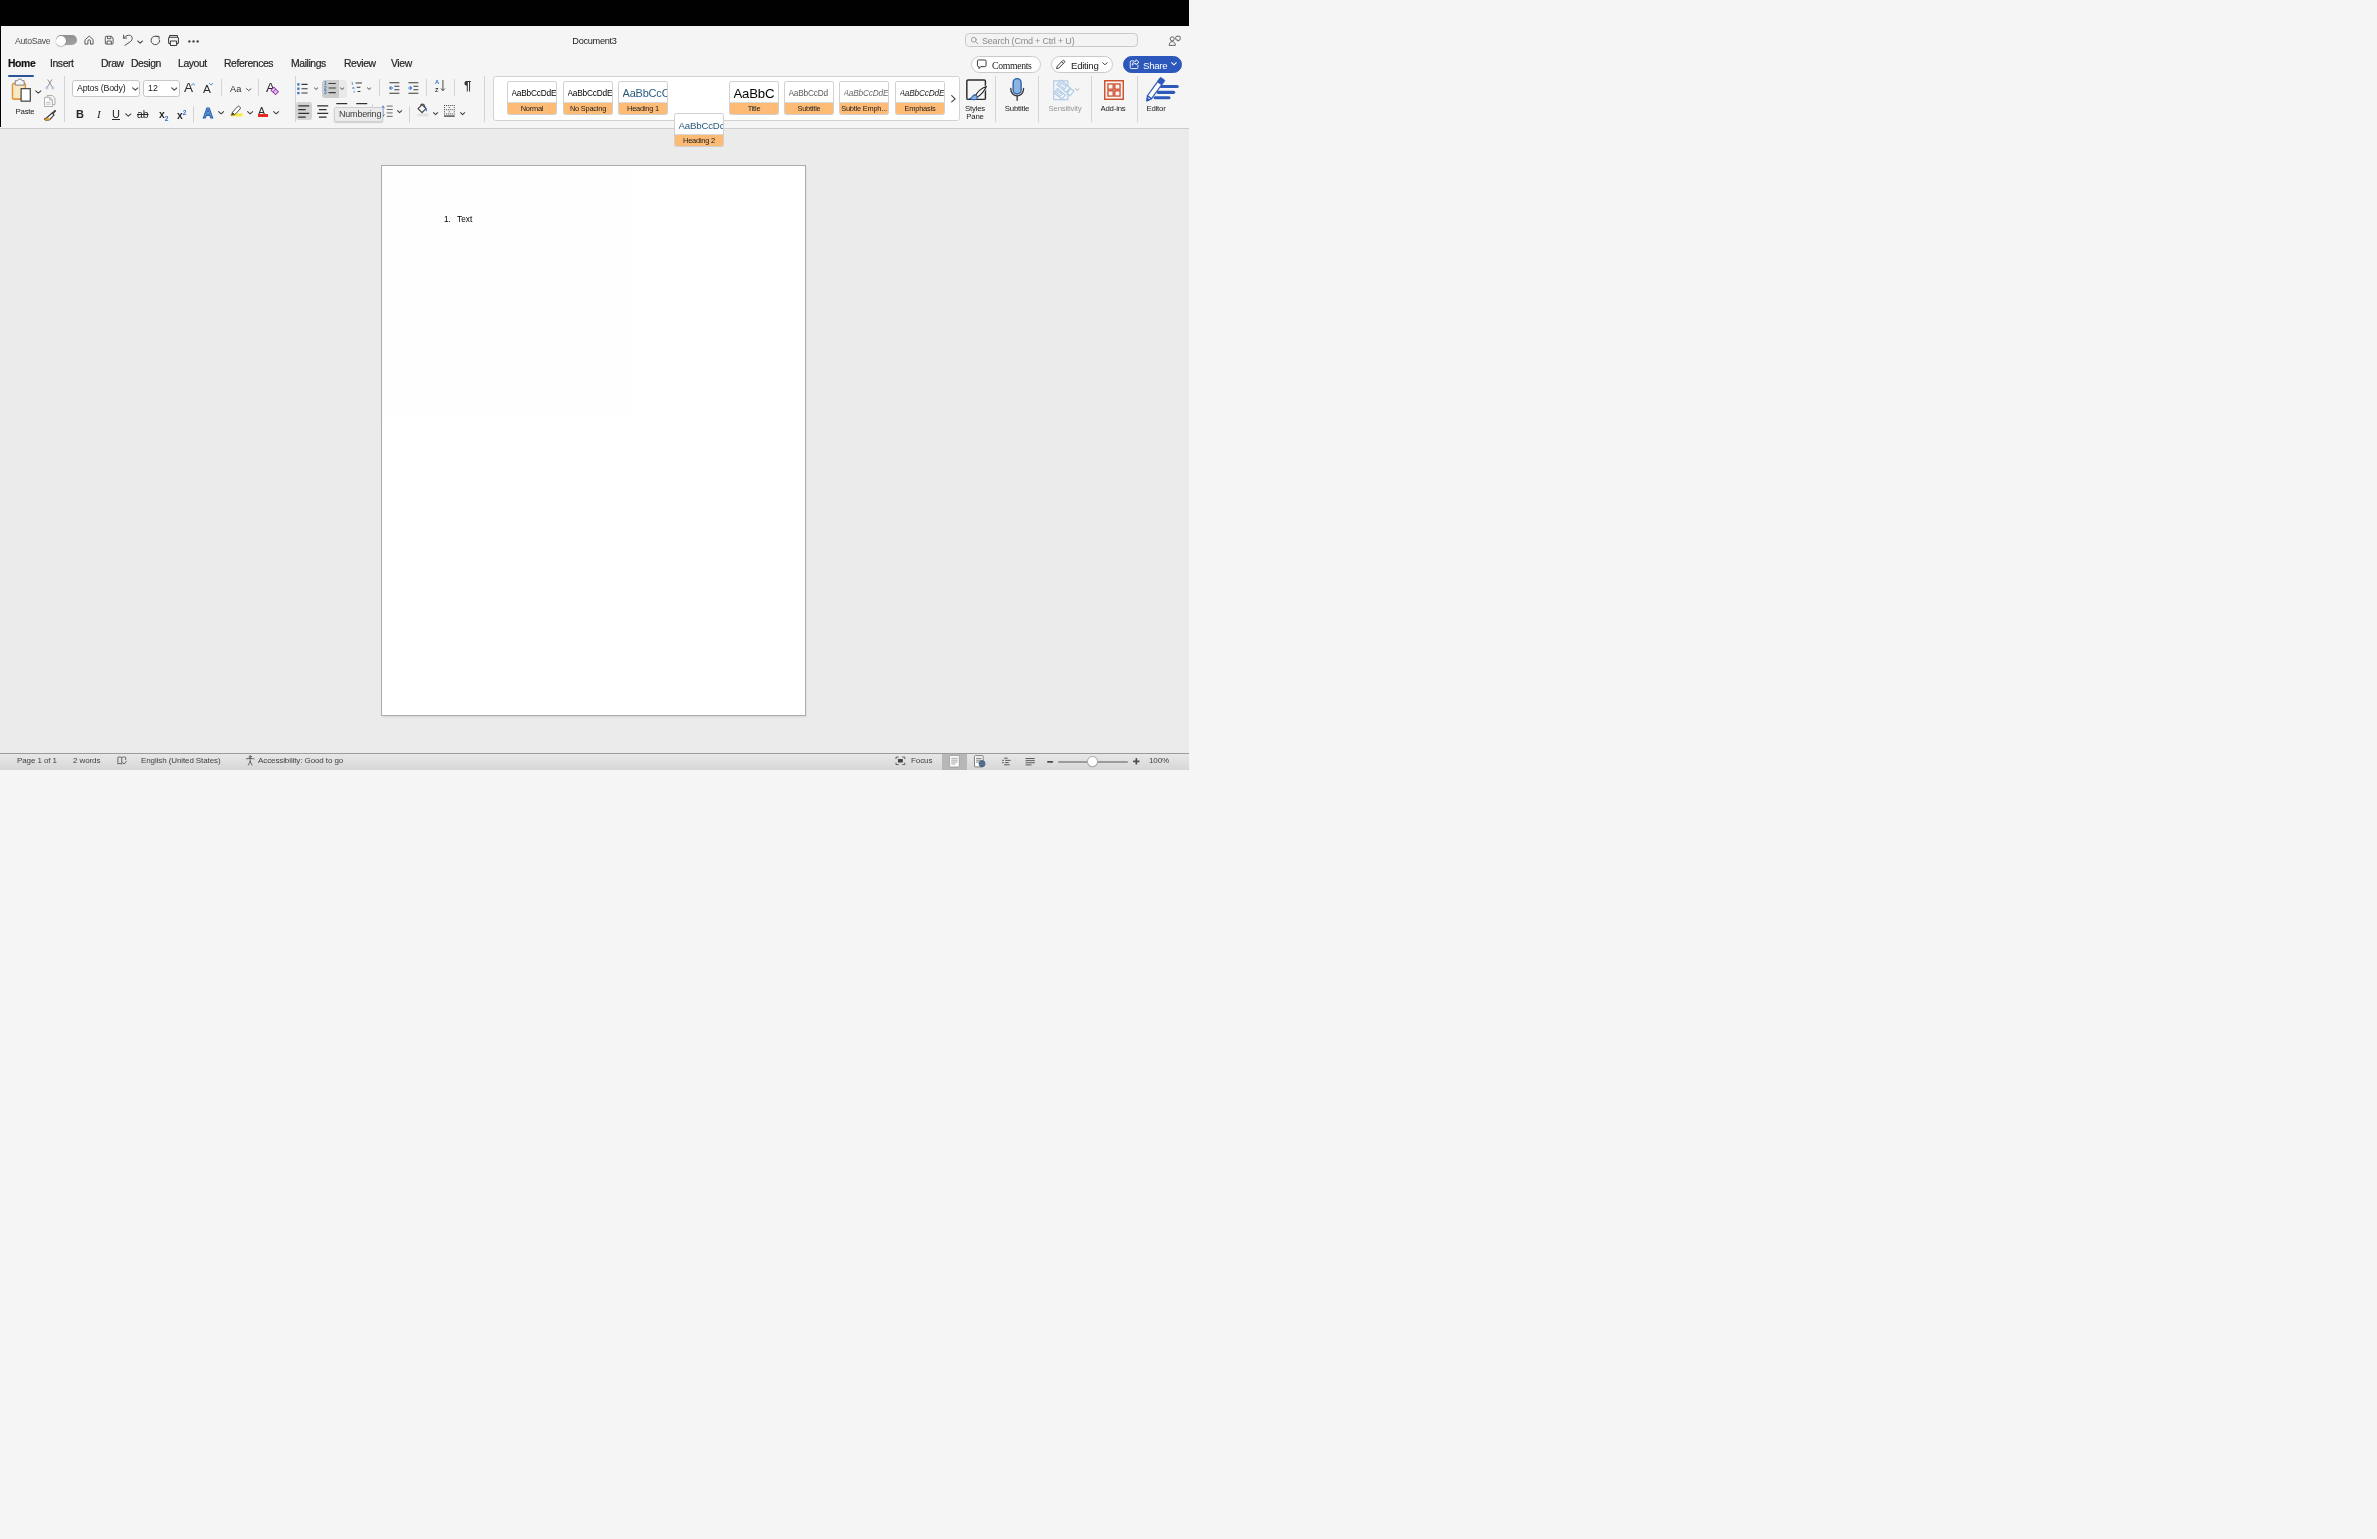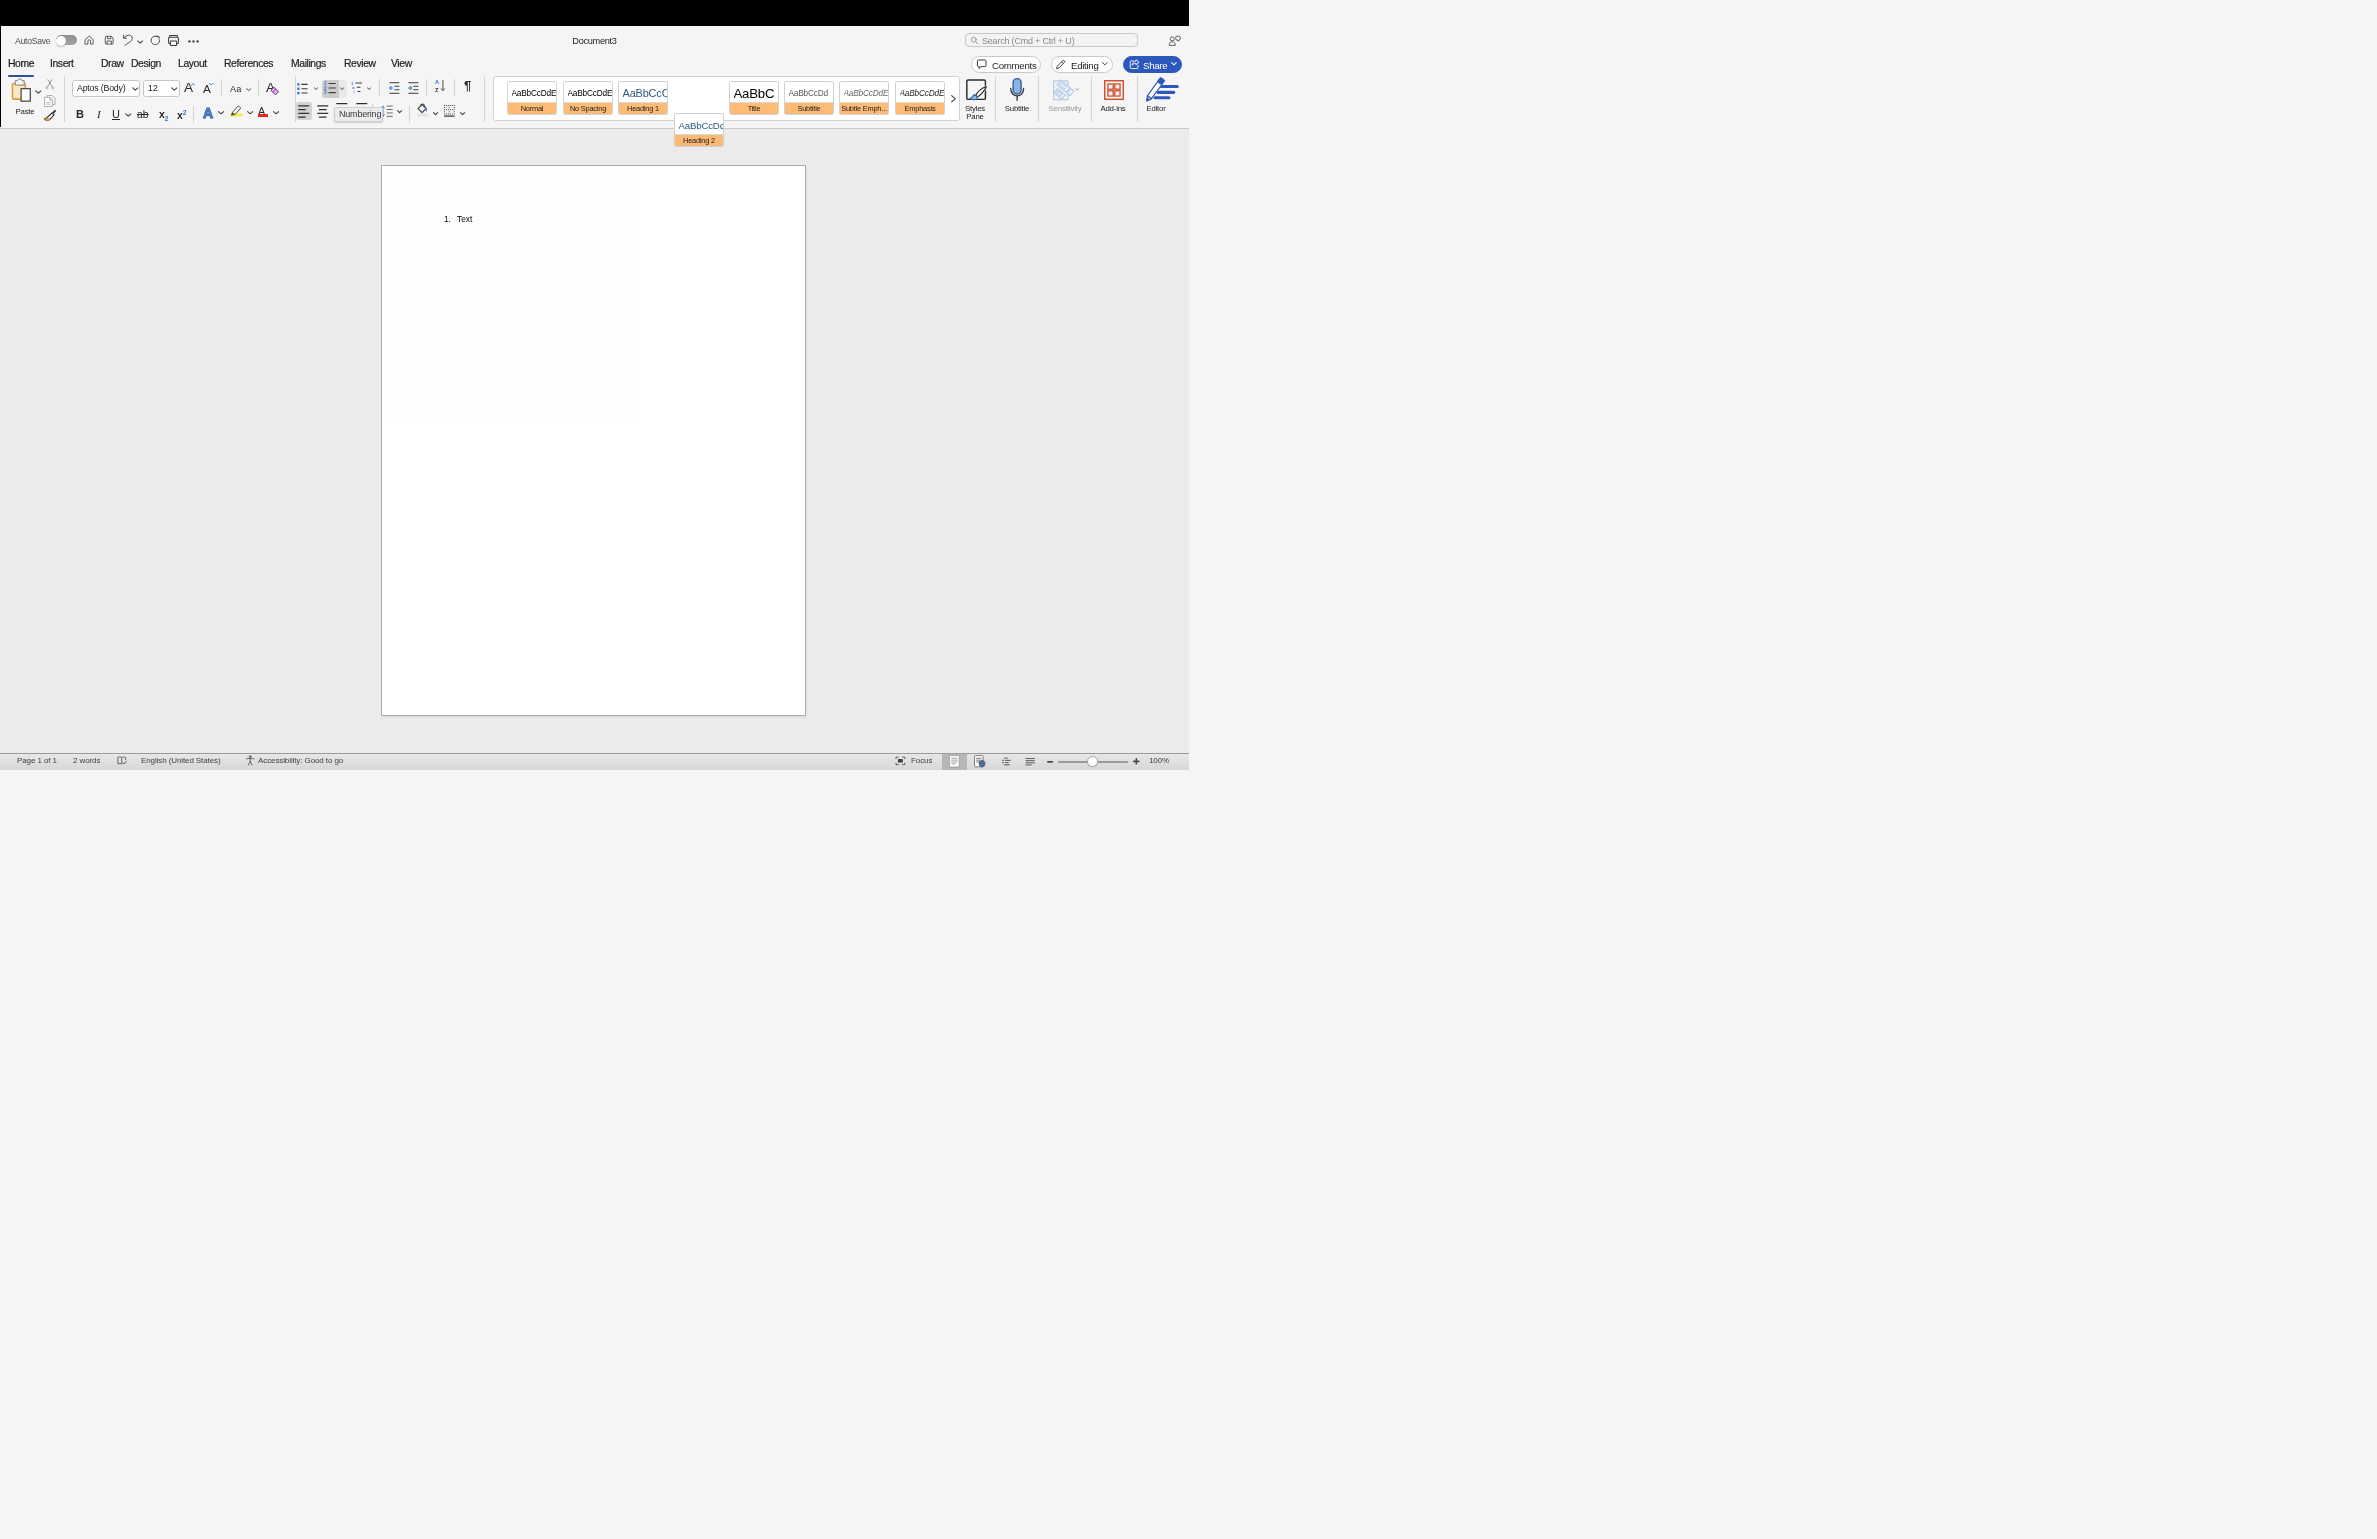--- a/index.html
+++ b/index.html
@@ -86,36 +86,36 @@
     <path d="M15 15 L21 21"></path>
   </svg>
 <div class="abs" style="left:982px; top:36px; font-size:9px; color:#8a8a8a; letter-spacing:-0.2px;">Search (Cmd + Ctrl + U)</div>
 
 <svg class="ic" style="left:1168px; top:35px" width="13.2" height="11" viewBox="0 0 28 23" fill="none" stroke="#4a4a4a" stroke-width="1.8" stroke-linejoin="round">
     <circle cx="9" cy="8" r="4.3"></circle>
     <path d="M2.5 21 C2.5 16.2 5.5 14 9 14 C12.5 14 15.5 16.2 15.5 21 Z" stroke-linecap="round"></path>
     <path d="M18.5 2.5 L24 2.5 A 2 2 0 0 1 26 4.5 L26 8.5 A 2 2 0 0 1 24 10.5 L23.5 10.5 L21.5 13 L21.5 10.5 L18.5 10.5 A 2 2 0 0 1 16.5 8.5 L16.5 4.5 A 2 2 0 0 1 18.5 2.5 Z"></path>
   </svg>
 
-<div class="tab" style="left:8px; font-weight:400; color:#101010;">Home</div>
+<div class="tab" style="left:8px; font-weight:700; color:#101010;">Home</div>
 <div class="tab" style="left:50px;">Insert</div>
 <div class="tab" style="left:93px;padding-left:8px;">Draw</div>
 <div class="tab" style="left:131px;">Design</div>
 <div class="tab" style="left:178px;">Layout</div>
 <div class="tab" style="left:224px;">References</div>
 <div class="tab" style="left:291px;">Mailings</div>
 <div class="tab" style="left:344px;">Review</div>
 <div class="tab" style="left:391px;">View</div>
 <div class="abs" style="left:8px; top:75px; width:26px; height:2.4px; border-radius:1.4px; background:#2b5596;"></div>
 
 <div class="btn" style="left:971px; width:70px;"></div>
 <svg class="ic" style="left:976px; top:59px" width="11.5" height="11" viewBox="0 0 24 23" fill="none" stroke="#1a1a1a" stroke-width="1.8" stroke-linejoin="round">
     <path d="M3 4.5 A2.5 2.5 0 0 1 5.5 2 L18.5 2 A2.5 2.5 0 0 1 21 4.5 L21 13.5 A2.5 2.5 0 0 1 18.5 16 L10 16 L6.5 20 L6.5 16 L5.5 16 A2.5 2.5 0 0 1 3 13.5 Z"></path>
   </svg>
-<div class="btntxt" style="left:992px; top:60px;">Comments</div>
+<div class="btntxt" style="left:992px; top:60px;font-family:Liberation Serif, serif;">Comments</div>
 <div class="btn" style="left:1051px; width:62px;"></div>
 <svg class="ic" style="left:1055px; top:59px" width="11" height="11.5" viewBox="0 0 24 24" fill="none" stroke="#1a1a1a" stroke-width="1.8" stroke-linejoin="round">
     <path d="M3.5 20.5 L4.8 15.5 L16.5 3.2 A2.6 2.6 0 0 1 20.3 3.2 A2.6 2.6 0 0 1 20.3 7 L8.5 19.2 Z"></path>
     <path d="M14.5 5.5 L18 9"></path>
   </svg>
 <div class="btntxt" style="left:1071px; top:60px;">Editing</div>
 <svg class="ic" style="left:1102px; top:62px" width="5.9" height="3.7" viewBox="0 0 10 6">
     <use href="#chev"></use>
   </svg>
 <div class="btn" style="left:1123px; width:59px; background:#2d58bb; border-color:#2d58bb;"></div>

